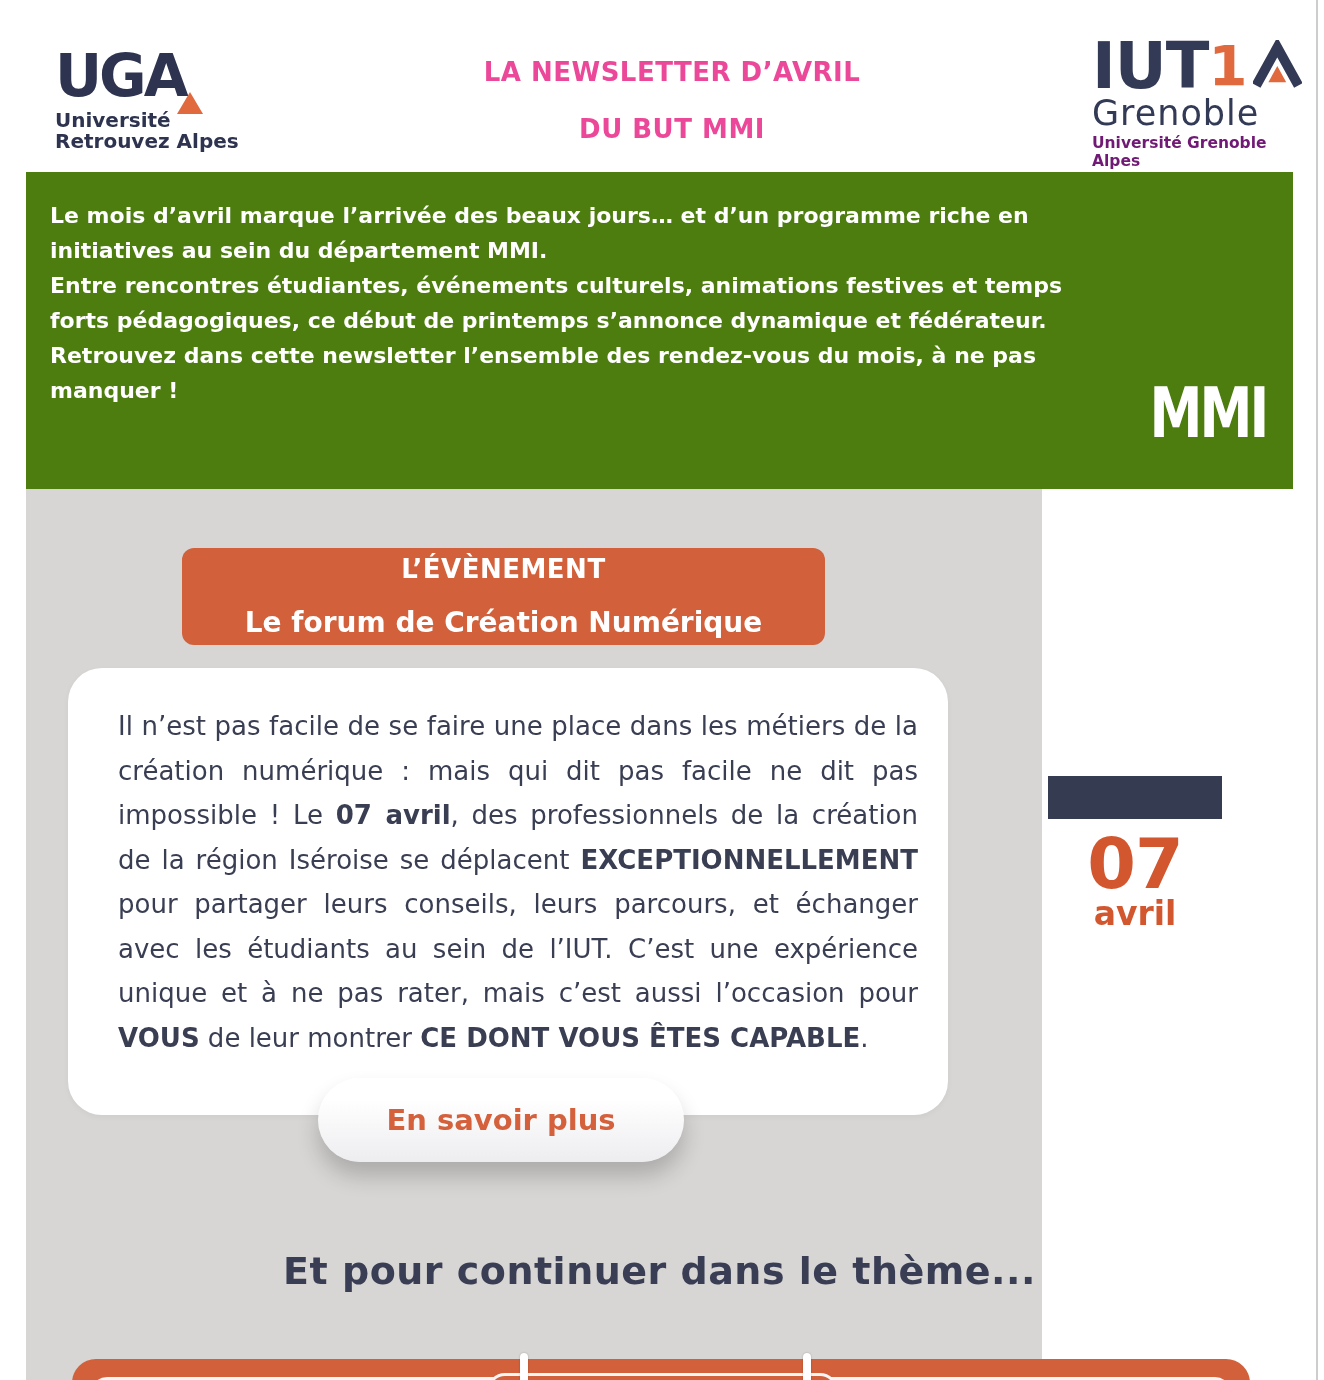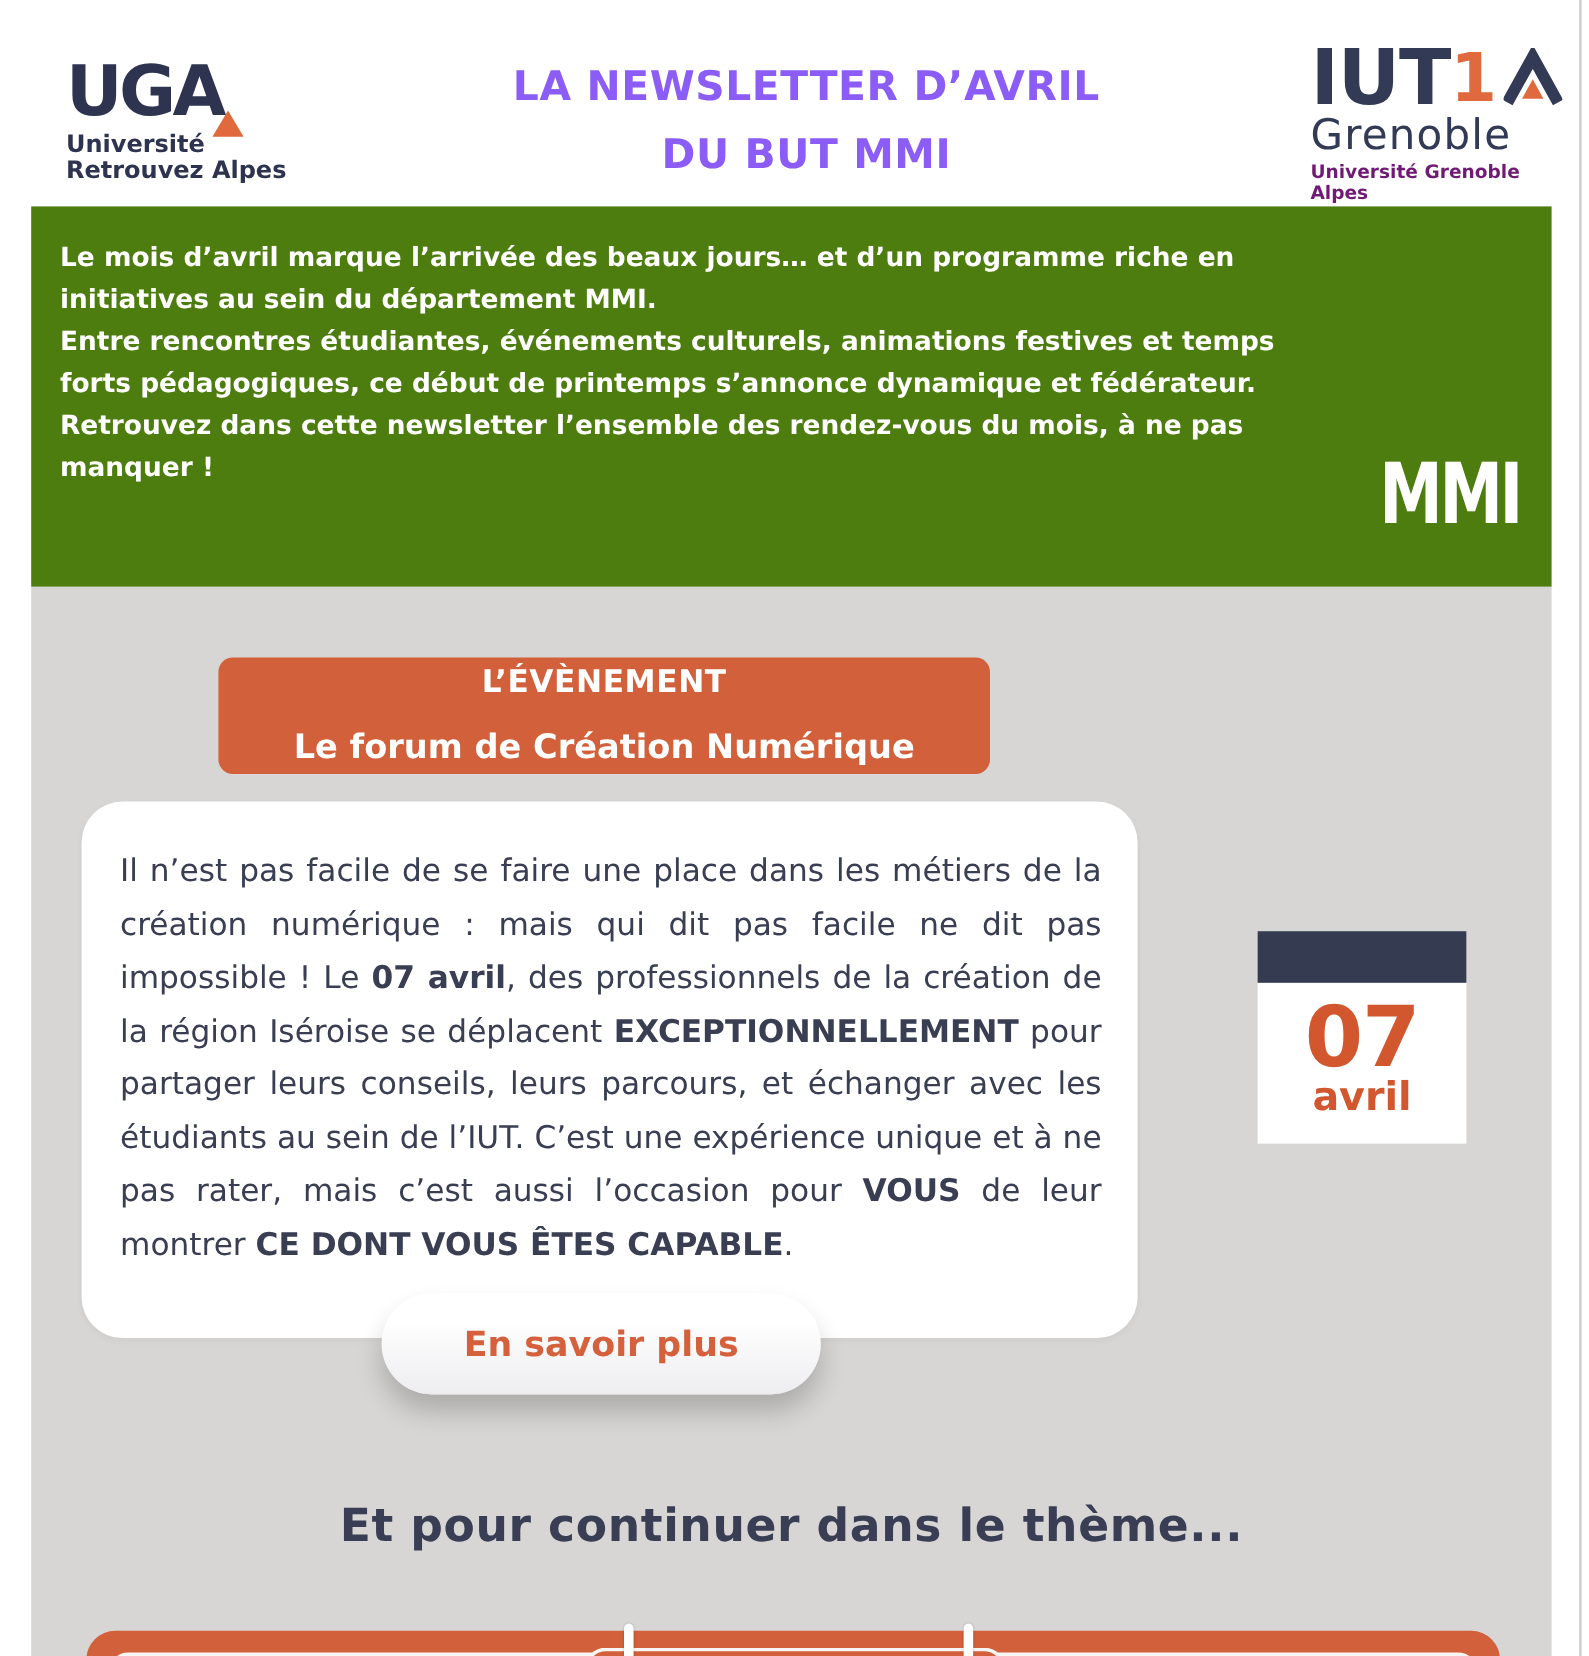--- a/index.html
+++ b/index.html
@@ -28,22 +28,22 @@
     position: absolute; left: 122px; top: 44px;
     width: 0; height: 0;
     border-left: 13px solid transparent;
     border-right: 13px solid transparent;
     border-bottom: 22px solid #e0693e;
   }
   .uga-sub { margin-top: 6px; font-size: 20px; font-weight: 700; color: #2e3450; line-height: 21px; }
 
   .newsletter-title {
     position: absolute; left: 362px; top: 44px; width: 620px;
-    text-align: center; font-size: 34px; font-weight: 800;
-    color: #8b5cf6; line-height: 57px; letter-spacing: 0.5px;
+    text-align: center; font-size: 26px; font-weight: 800;
+    color: #ec4899; line-height: 57px; letter-spacing: 0.5px;
   }
 
   .iut-logo { position: absolute; left: 1092px; top: 38px; width: 210px; }
   .iut-row { display: flex; align-items: flex-start; }
   .iut-word { font-size: 64px; font-weight: 700; color: #333a55; letter-spacing: -1px; line-height: 56px;}
   .iut-one  { font-size: 56px; font-weight: 700; color: #e0693e; line-height: 56px; }
   .iut-tri  { margin-left: 6px; margin-top: 2px; }
   .iut-city { font-size: 35px; font-weight: 500; color: #333a55; letter-spacing: 1px; line-height: 38px; }
   .iut-sub  { font-size: 15.5px; font-weight: 800; color: #701a75; margin-top: 2px; }
 
@@ -59,40 +59,40 @@
   .intro-text p { margin: 0; }
   .mmi-logo {
     position: absolute; left: 1122px; top: 198px; width: 120px; height: 84px;
     display: flex; align-items: center; justify-content: center;
     color: #ffffff; font-size: 56px; font-weight: 800; letter-spacing: -3px;
     transform: scaleY(1.25) scaleX(0.95);
   }
 
   
   .gray-section {
-    position: absolute; left: 26px; top: 489px; width: 1267px; height: 891px;
+    position: absolute; left: 26px; top: 489px; width: 1016px; height: 891px;
     background: #d7d6d4;
   }
 
   .event-banner {
     position: absolute; left: 156px; top: 59px; width: 643px; height: 97px;
     background: #d2603a; border-radius: 12px;
     display: flex; flex-direction: column; align-items: center; justify-content: center;
     color: #ffffff; text-align: center;
   }
   .event-banner .line1 { font-size: 26px; font-weight: 800; letter-spacing: 0.5px; }
   .event-banner .line2 { font-size: 28px; font-weight: 800; margin-top: 22px; }
 
   .event-card {
     position: absolute; left: 42px; top: 179px; width: 880px; height: 447px;
     background: #ffffff; border-radius: 34px;
     box-shadow: 0 2px 6px rgba(0,0,0,0.04);
   }
   .event-body {
-    padding: 36px 30px 0 32px;
+    padding: 36px 30px 0 50px;
     font-size: 26px; font-weight: 400; color: #3a3e53;
     line-height: 44.5px; text-align: justify;
   }
   .event-body .b { font-weight: 700; }
 
   .calendar {
     position: absolute; left: 1022px; top: 287px; width: 174px; height: 177px;
     background: #ffffff;
   }
   .cal-header { width: 100%; height: 43px; background: #353b50; }

